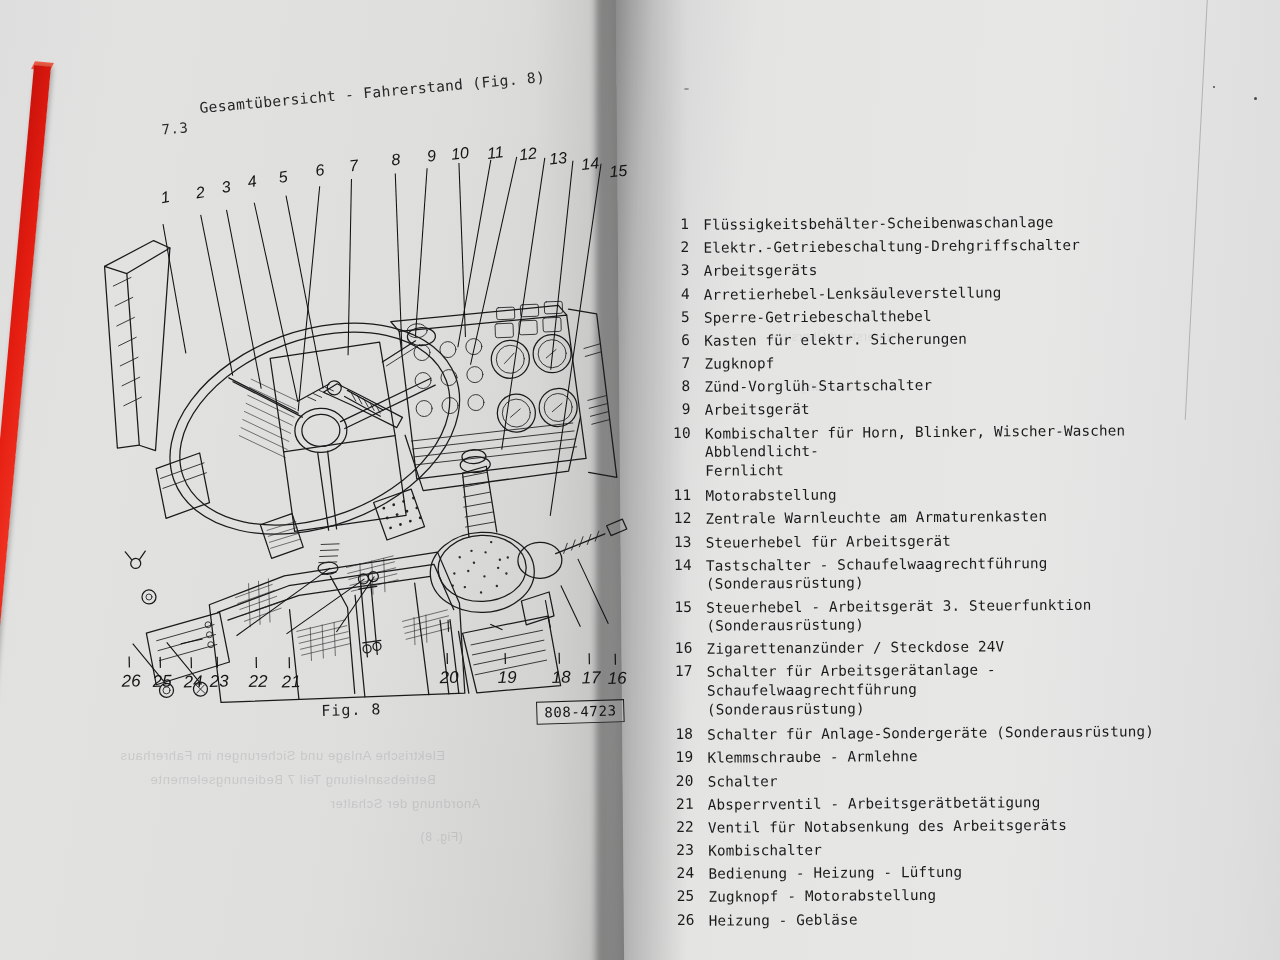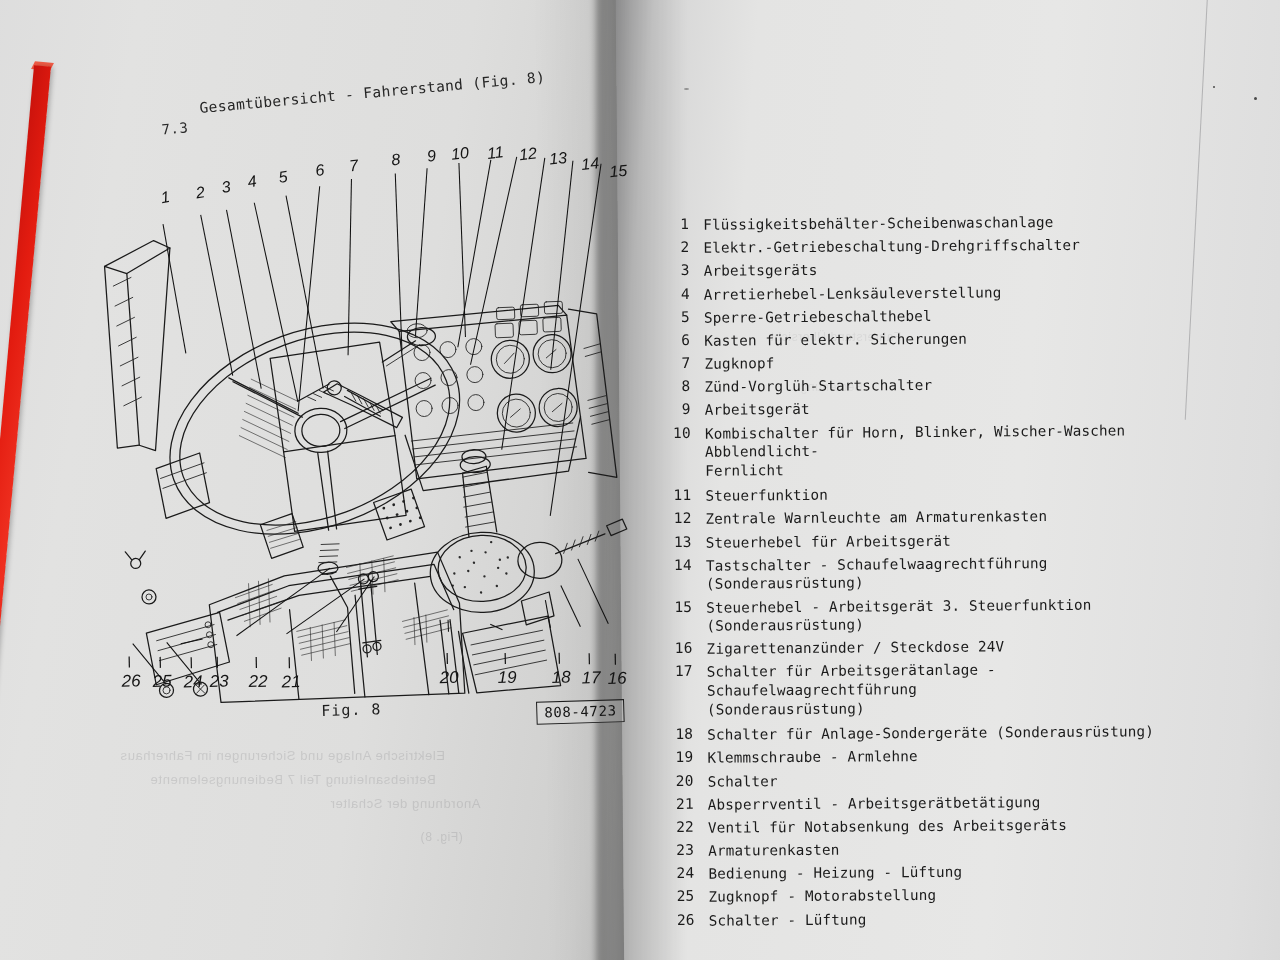--- a/index.html
+++ b/index.html
@@ -501,21 +501,21 @@
         <div class="li-num">9</div>
         <div class="li-txt">Arbeitsgerät</div>
       </div>
       <div class="li tall">
         <div class="li-num">10</div>
         <div class="li-txt">Kombischalter für Horn, Blinker, Wischer-Waschen  Abblendlicht-
 Fernlicht</div>
       </div>
       <div class="li">
         <div class="li-num">11</div>
-        <div class="li-txt">Steuerfunktion</div>
+        <div class="li-txt">Motorabstellung</div>
       </div>
       <div class="li">
         <div class="li-num">12</div>
         <div class="li-txt">Zentrale Warnleuchte am Armaturenkasten</div>
       </div>
       <div class="li">
         <div class="li-num">13</div>
         <div class="li-txt">Steuerhebel für Arbeitsgerät</div>
       </div>
       <div class="li">
@@ -550,29 +550,29 @@
       <div class="li">
         <div class="li-num">21</div>
         <div class="li-txt">Absperrventil - Arbeitsgerätbetätigung</div>
       </div>
       <div class="li">
         <div class="li-num">22</div>
         <div class="li-txt">Ventil für Notabsenkung des Arbeitsgeräts</div>
       </div>
       <div class="li">
         <div class="li-num">23</div>
-        <div class="li-txt">Armaturenkasten</div>
+        <div class="li-txt">Kombischalter</div>
       </div>
       <div class="li">
         <div class="li-num">24</div>
         <div class="li-txt">Bedienung - Heizung - Lüftung</div>
       </div>
       <div class="li">
         <div class="li-num">25</div>
         <div class="li-txt">Zugknopf - Motorabstellung</div>
       </div>
       <div class="li">
         <div class="li-num">26</div>
-        <div class="li-txt">Schalter - Lüftung</div>
+        <div class="li-txt">Heizung - Gebläse</div>
       </div>
     </div>
 
 </div>
 
 </body></html>

